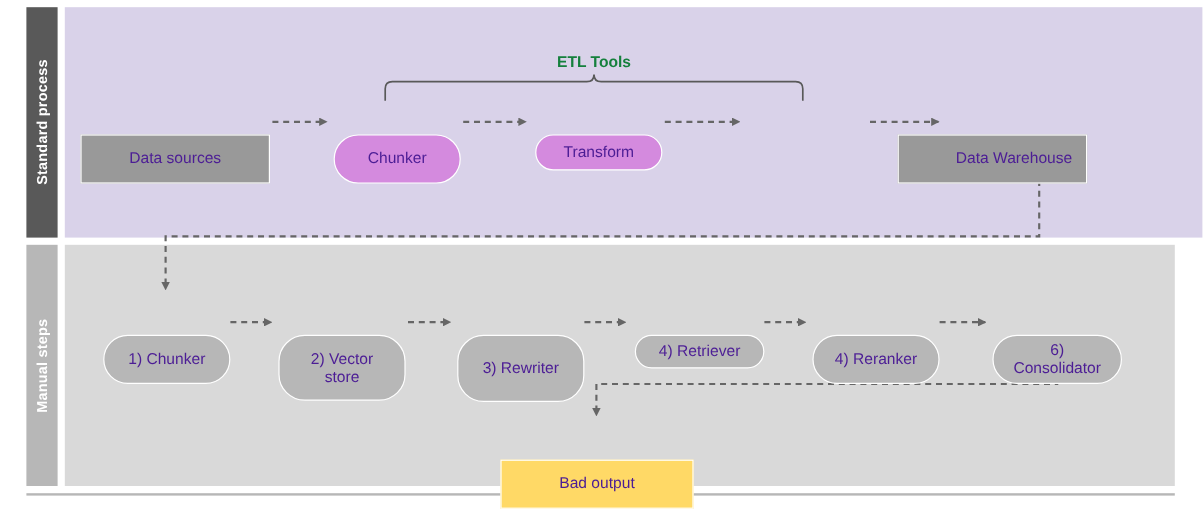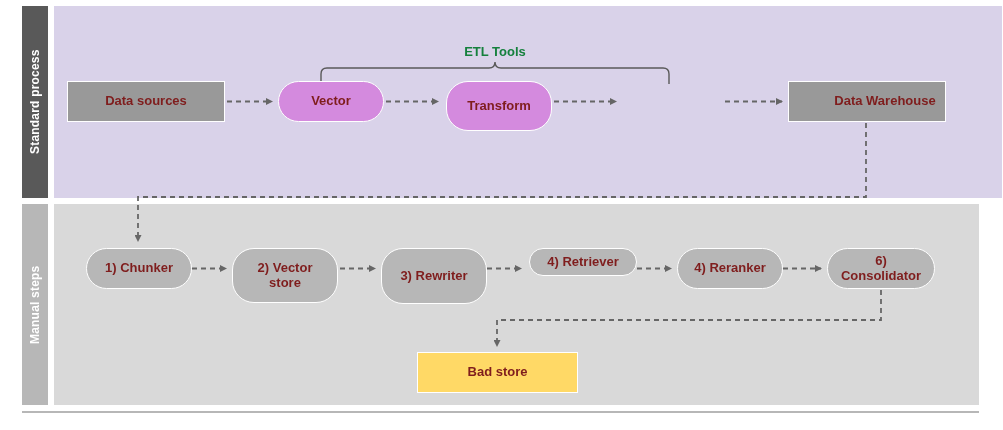--- a/index.html
+++ b/index.html
@@ -51,25 +51,26 @@
     pointer-events: none;
   }
 
   .node {
     position: absolute;
     box-sizing: border-box;
     display: flex;
     align-items: center;
     justify-content: center;
     text-align: center;
-    color: #7f1d1d;
-    font-weight: bold;
+    color: #4c1d95;
+    font-weight: normal;
     font-size: 13px;
     line-height: 1.15;
     border: 1px solid #ffffff;
+    margin-top: 31px;
   }
   .node-rect {
     background: #999999;
     border-radius: 0;
   }
   .node-pill-purple {
     background: #d48ade;
     border-radius: 22px;
   }
   .node-pill-gray {
@@ -133,29 +134,29 @@
     <path d="M881,290 L881,320 L497,320 L497,346" fill="none" stroke="#666666" stroke-width="1.8" stroke-dasharray="5,4" marker-end="url(#arrow)"></path>
   </svg>
 
   <div class="bracket-label" style="left:435px; top:44px; width:120px;">ETL Tools</div>
 
   <div class="node node-rect" style="left:67px; top:81px; width:158px; height:41px;">
     <span>Data sources</span>
   </div>
 
   <div class="node node-pill-purple" style="left:278px; top:81px; width:106px; height:41px;">
-    <span>Vector</span>
+    <span>Chunker</span>
   </div>
 
-  <div class="node node-pill-purple" style="left:446px; top:81px; width:106px; height:50px;">
+  <div class="node node-pill-purple" style="left:446px; top:81px; width:106px; height:30px;">
     <span>Transform</span>
   </div>
 
 
-  <div class="node node-rect" style="left:788px; top:81px; width:158px; height:41px;padding-left:36px;">
+  <div class="node node-rect" style="left:748px; top:81px; width:158px; height:41px;padding-left:36px;">
     <span>Data Warehouse</span>
   </div>
 
   <div class="node node-pill-gray" style="left:86px; top:248px; width:106px; height:41px;">
     <span>1) Chunker</span>
   </div>
 
   <div class="node node-pill-gray" style="left:232px; top:248px; width:106px; height:55px;">
     <span>
       <span>2) Vector</span><br>
@@ -176,16 +177,16 @@
   </div>
 
   <div class="node node-pill-gray" style="left:827px; top:248px; width:108px; height:41px;">
     <span>
       <span>6)</span><br>
       <span>Consolidator</span>
     </span>
   </div>
 
   <div class="node node-warn" style="left:417px; top:352px; width:161px; height:41px;">
-    <span>Bad store</span>
+    <span>Bad output</span>
   </div>
 
 </div>
 
 </body></html>

